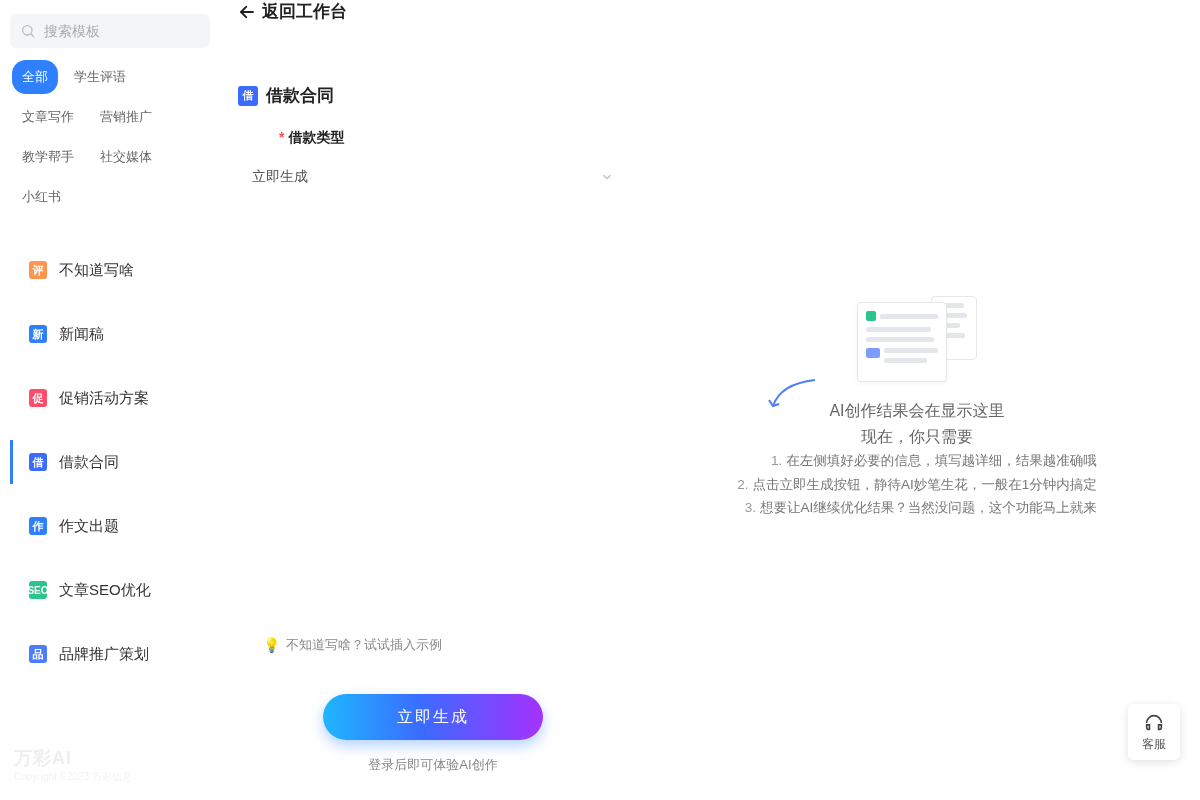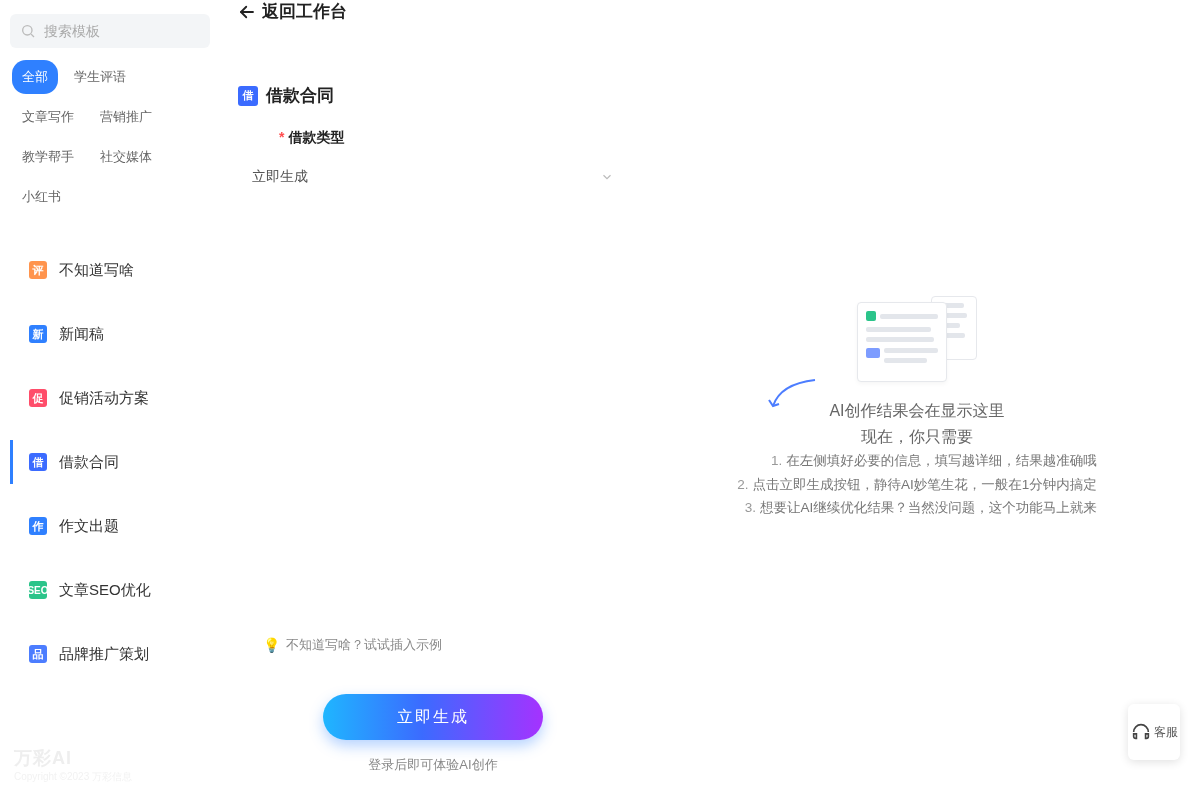--- a/index.html
+++ b/index.html
@@ -61,21 +61,21 @@
 .illus-bar { height:5px; background:#e3e6eb; border-radius:2px; margin-bottom:5px; }
 .illus-sq { width:14px; height:10px; background:#7d9cff; border-radius:2px; margin-bottom:5px; }
 
 .arrow-curve { position:absolute; margin-left:-250px; margin-top:-20px; width:50px; height:36px; color:#4c7dff; }
 
 .result-title { font-size: 16px; font-weight:400; color:#666; text-align:center; line-height:1.6; }
 .steps { font-size: 13.5px; color:#777; line-height: 1.75; text-align:right; }
 .steps .num { color:#999; margin-right:4px; }
 
 
-.support { position:fixed; right:20px; bottom:40px; width:52px; height:56px; background:#fff; border-radius:6px; box-shadow:0 2px 10px rgba(0,0,0,0.12); display:flex; align-items:center; justify-content:center; gap:2px; cursor:pointer; font-size:12px; color:#555; }
+.support { position:fixed; right:20px; bottom:40px; width:52px; height:56px; background:#fff; border-radius:6px; box-shadow:0 2px 10px rgba(0,0,0,0.12); display:flex; flex-direction:column; align-items:center; justify-content:center; gap:2px; cursor:pointer; font-size:12px; color:#555; }
 .support svg { width:22px; height:22px; color:#444; }
 </style>
 </head>
 <body>
 
 <div class="app">
 
   <aside class="sidebar">
     <div class="search-wrap">
       <svg class="search-icon" viewBox="0 0 24 24" fill="none" stroke="currentColor" stroke-width="2">

